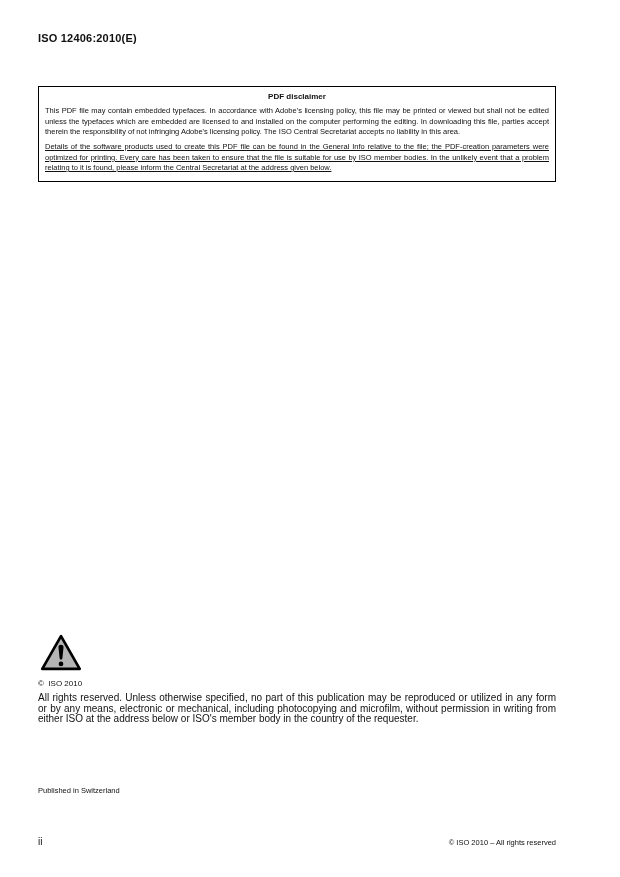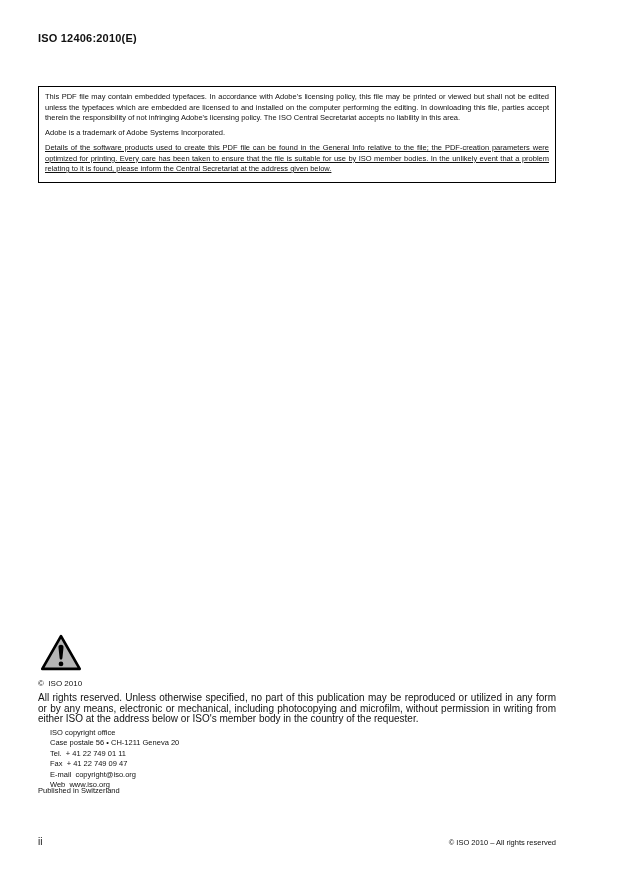--- a/index.html
+++ b/index.html
@@ -111,46 +111,38 @@
   }
 </style>
 </head>
 <body>
 
 <div class="page">
 
   <div class="doc-header">ISO 12406:2010(E)</div>
 
   <div class="disclaimer-box">
+    <div class="disclaimer-title">PDF disclaimer</div>
     <div class="disclaimer-para">This PDF file may contain embedded typefaces. In accordance with Adobe's licensing policy, this file may be printed or viewed but shall not be edited unless the typefaces which are embedded are licensed to and installed on the computer performing the editing. In downloading this file, parties accept therein the responsibility of not infringing Adobe's licensing policy. The ISO Central Secretariat accepts no liability in this area.</div>
-    <div class="disclaimer-para">Adobe is a trademark of Adobe Systems Incorporated.</div>
     <div class="disclaimer-para">Details of the software products used to create this PDF file can be found in the General Info relative to the file; the PDF-creation parameters were optimized for printing. Every care has been taken to ensure that the file is suitable for use by ISO member bodies. In the unlikely event that a problem relating to it is found, please inform the Central Secretariat at the address given below.</div>
   </div>
 
   <div class="warning-icon-wrap">
     <svg width="42" height="41" viewBox="0 0 110 100" aria-hidden="true">
       <path d="M55 7 L104 93 L6 93 Z" fill="#b5b5b5" stroke="#000000" stroke-width="7" stroke-linejoin="round"></path>
       <path d="M55 30 c4.6 0 7 2.6 6.5 7.4 l-2.7 26.2 c-0.3 3.2 -1.7 4.9 -3.8 4.9 s-3.5 -1.7 -3.8 -4.9 l-2.7 -26.2 C48 32.6 50.4 30 55 30 Z" fill="#000000"></path>
       <circle cx="55" cy="80" r="6.2" fill="#000000"></circle>
     </svg>
   </div>
 
 
   <div class="copyright-notice">©  ISO 2010</div>
 
   <div class="rights-para">All rights reserved. Unless otherwise specified, no part of this publication may be reproduced or utilized in any form or by any means, electronic or mechanical, including photocopying and microfilm, without permission in writing from either ISO at the address below or ISO's member body in the country of the requester.</div>
 
-  <div class="address-block">
-    <div class="address-line">ISO copyright office</div>
-    <div class="address-line">Case postale 56 • CH-1211 Geneva 20</div>
-    <div class="address-line">Tel.  + 41 22 749 01 11</div>
-    <div class="address-line">Fax  + 41 22 749 09 47</div>
-    <div class="address-line">E-mail  copyright@iso.org</div>
-    <div class="address-line">Web  www.iso.org</div>
-  </div>
 
   <div class="published-line">Published in Switzerland</div>
 
   <div class="footer-left">ii</div>
 
   <div class="footer-right">© ISO 2010 – All rights reserved</div>
 
 </div>
 
 </body></html>

